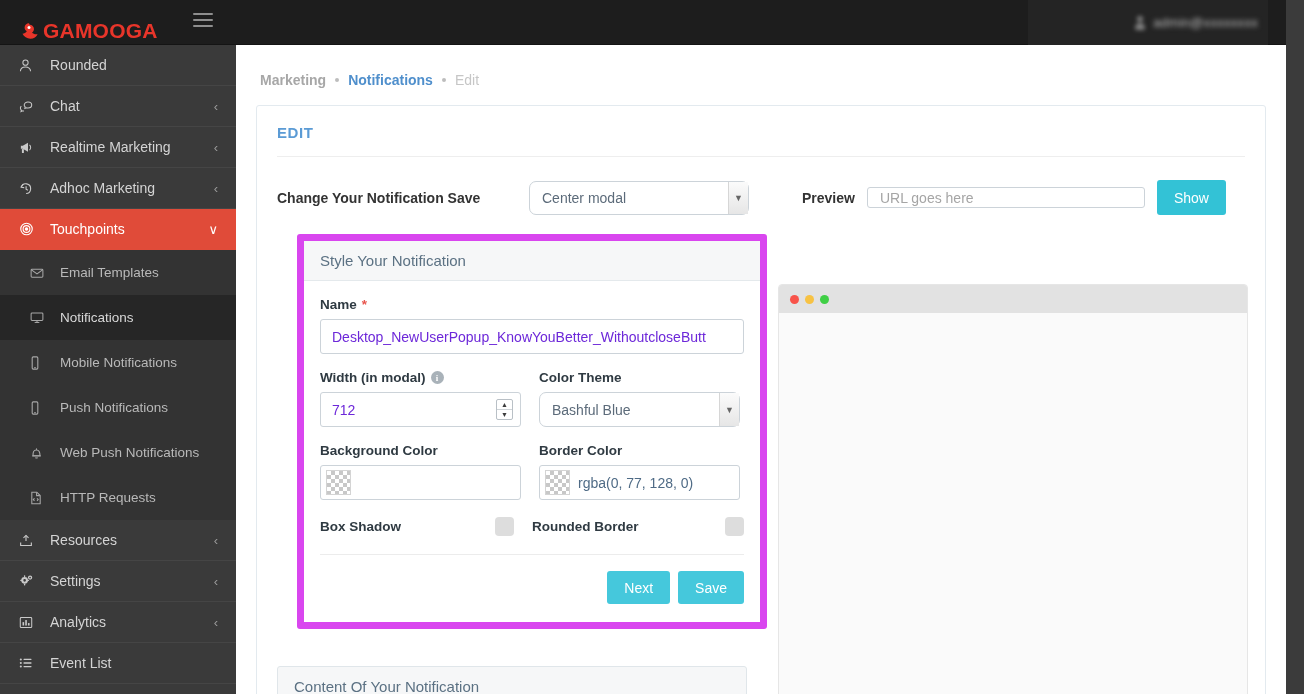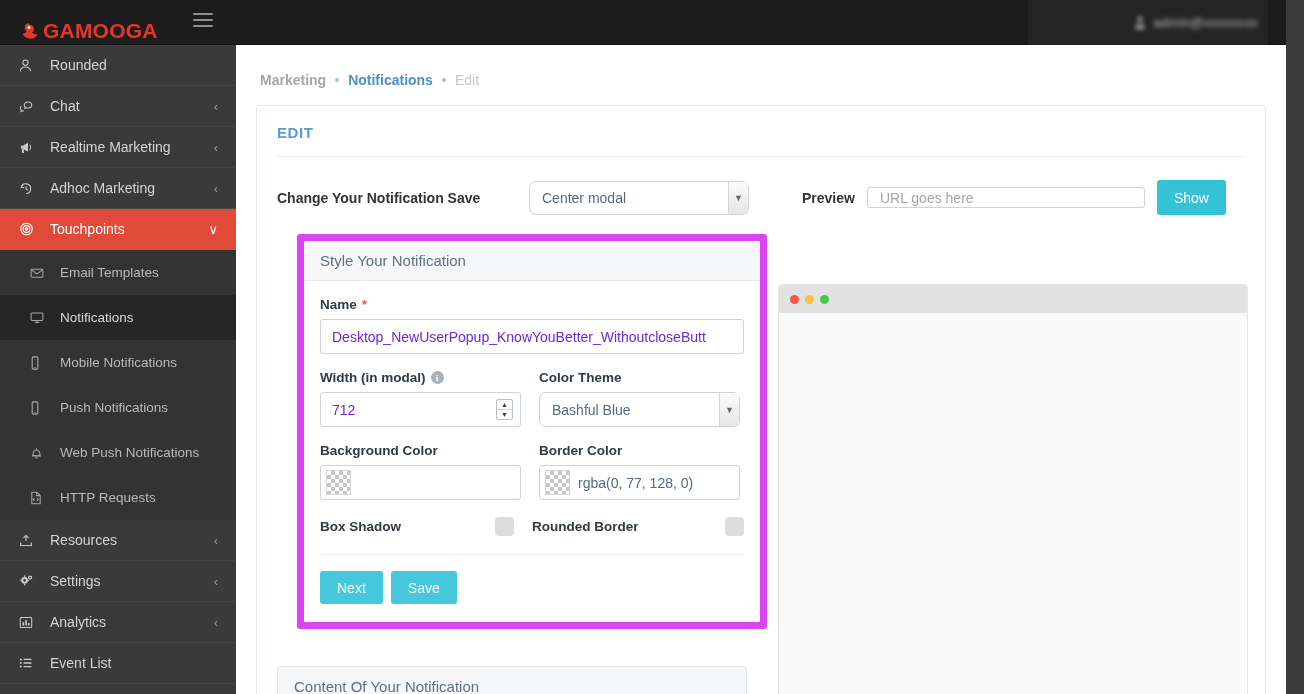--- a/index.html
+++ b/index.html
@@ -226,21 +226,21 @@
   .check-row { display: flex; margin-top: 17px; }
   .check-cell { width: 219px; display: flex; align-items: center; justify-content: space-between; }
   .check-cell .c-label { font-size: 13.5px; font-weight: bold; color: #2f3a42; }
   .cbox {
     width: 19px; height: 19px; border-radius: 4px; background: #dddddd;
     margin-left: auto; margin-right: 18px; cursor: pointer;
   }
   .check-cell.second .cbox { margin-right: 0; }
 
   #btn-rule { margin-top: 18px; height: 1px; background: #ececec; }
-  #btn-row { display: flex; justify-content: flex-start; gap: 8px; margin-top: 16px; }
+  #btn-row { display: flex; justify-content: flex-end; gap: 8px; margin-top: 16px; }
   .tbtn {
     height: 33px; padding: 0 17px; border: none; border-radius: 3px;
     background: #45c8dc; color: #fff; font-size: 14px; cursor: pointer;
     font-family: "Liberation Sans", sans-serif;
   }
 
   .collapsed-panel {
     position: absolute; left: 20px; width: 470px; height: 40px;
     border: 1px solid #e0e6ea; border-radius: 3px; background: #f6f7f8;
     display: flex; align-items: center; padding-left: 16px;

